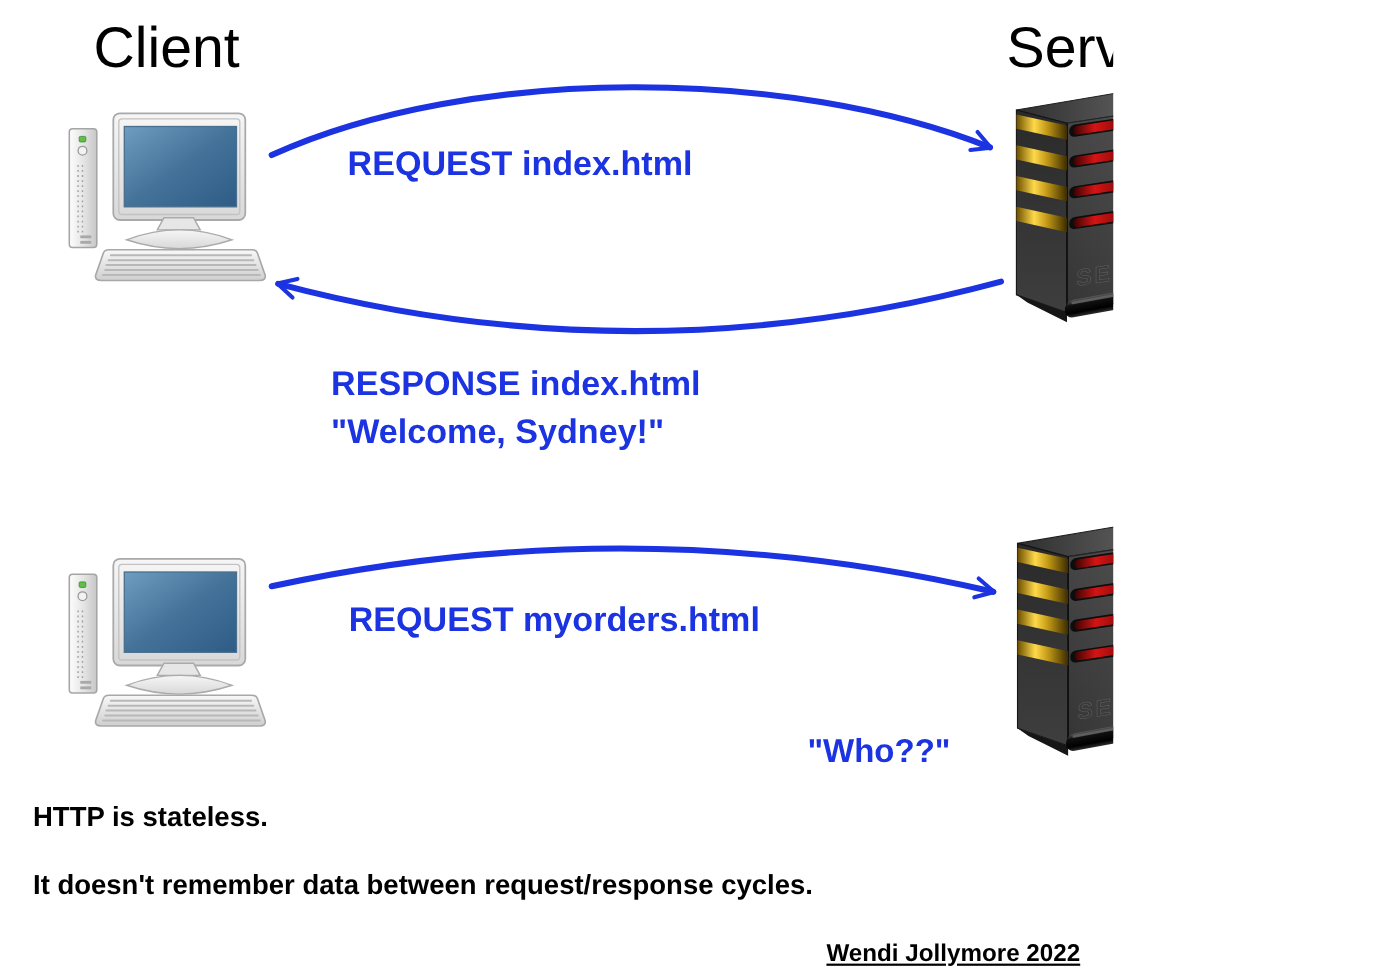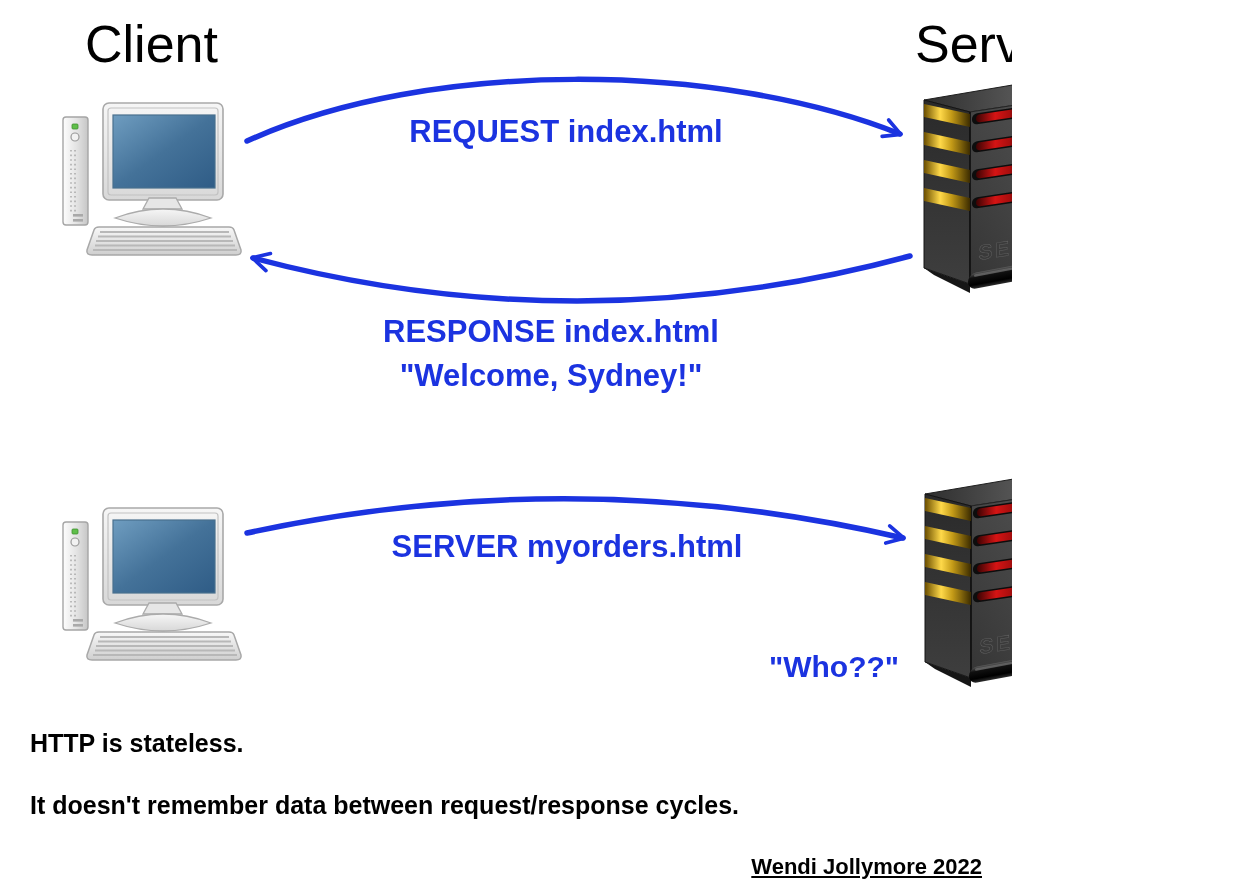--- a/index.html
+++ b/index.html
@@ -18,23 +18,23 @@
   .title{
     font-size:52px;
     color:var(--black);
     font-weight:400;
     white-space:nowrap;
   }
   .msg{
     color:var(--blue);
     font-weight:700;
     font-size:31px;
-    text-align:center;
     line-height:46px;
     white-space:nowrap;
+    margin-top:17px;
   }
   .msg span{display:block;}
   .caption{
     color:var(--black);
     font-weight:700;
     font-size:25px;
     line-height:62px;
     white-space:nowrap;
   }
   .caption span{display:block;}
@@ -243,21 +243,21 @@
   <div class="abs msg" style="left:316px;top:109px;width:500px">
     <span>REQUEST index.html</span>
   </div>
 
   <div class="abs msg" style="left:301px;top:310px;width:500px;line-height:44px">
     <span>RESPONSE index.html</span>
     <span>"Welcome, Sydney!"</span>
   </div>
 
   <div class="abs msg" style="left:317px;top:524px;width:500px">
-    <span>SERVER myorders.html</span>
+    <span>REQUEST myorders.html</span>
   </div>
 
   <div class="abs msg" style="left:734px;top:644px;width:200px;font-size:30px">"Who??"</div>
 
   <div class="abs caption" style="left:30px;top:712px">
     <span>HTTP is stateless.</span>
     <span>It doesn't remember data between request/response cycles.</span>
   </div>
 
   <div class="abs credit" style="right:30px;top:854px">Wendi Jollymore 2022</div>

